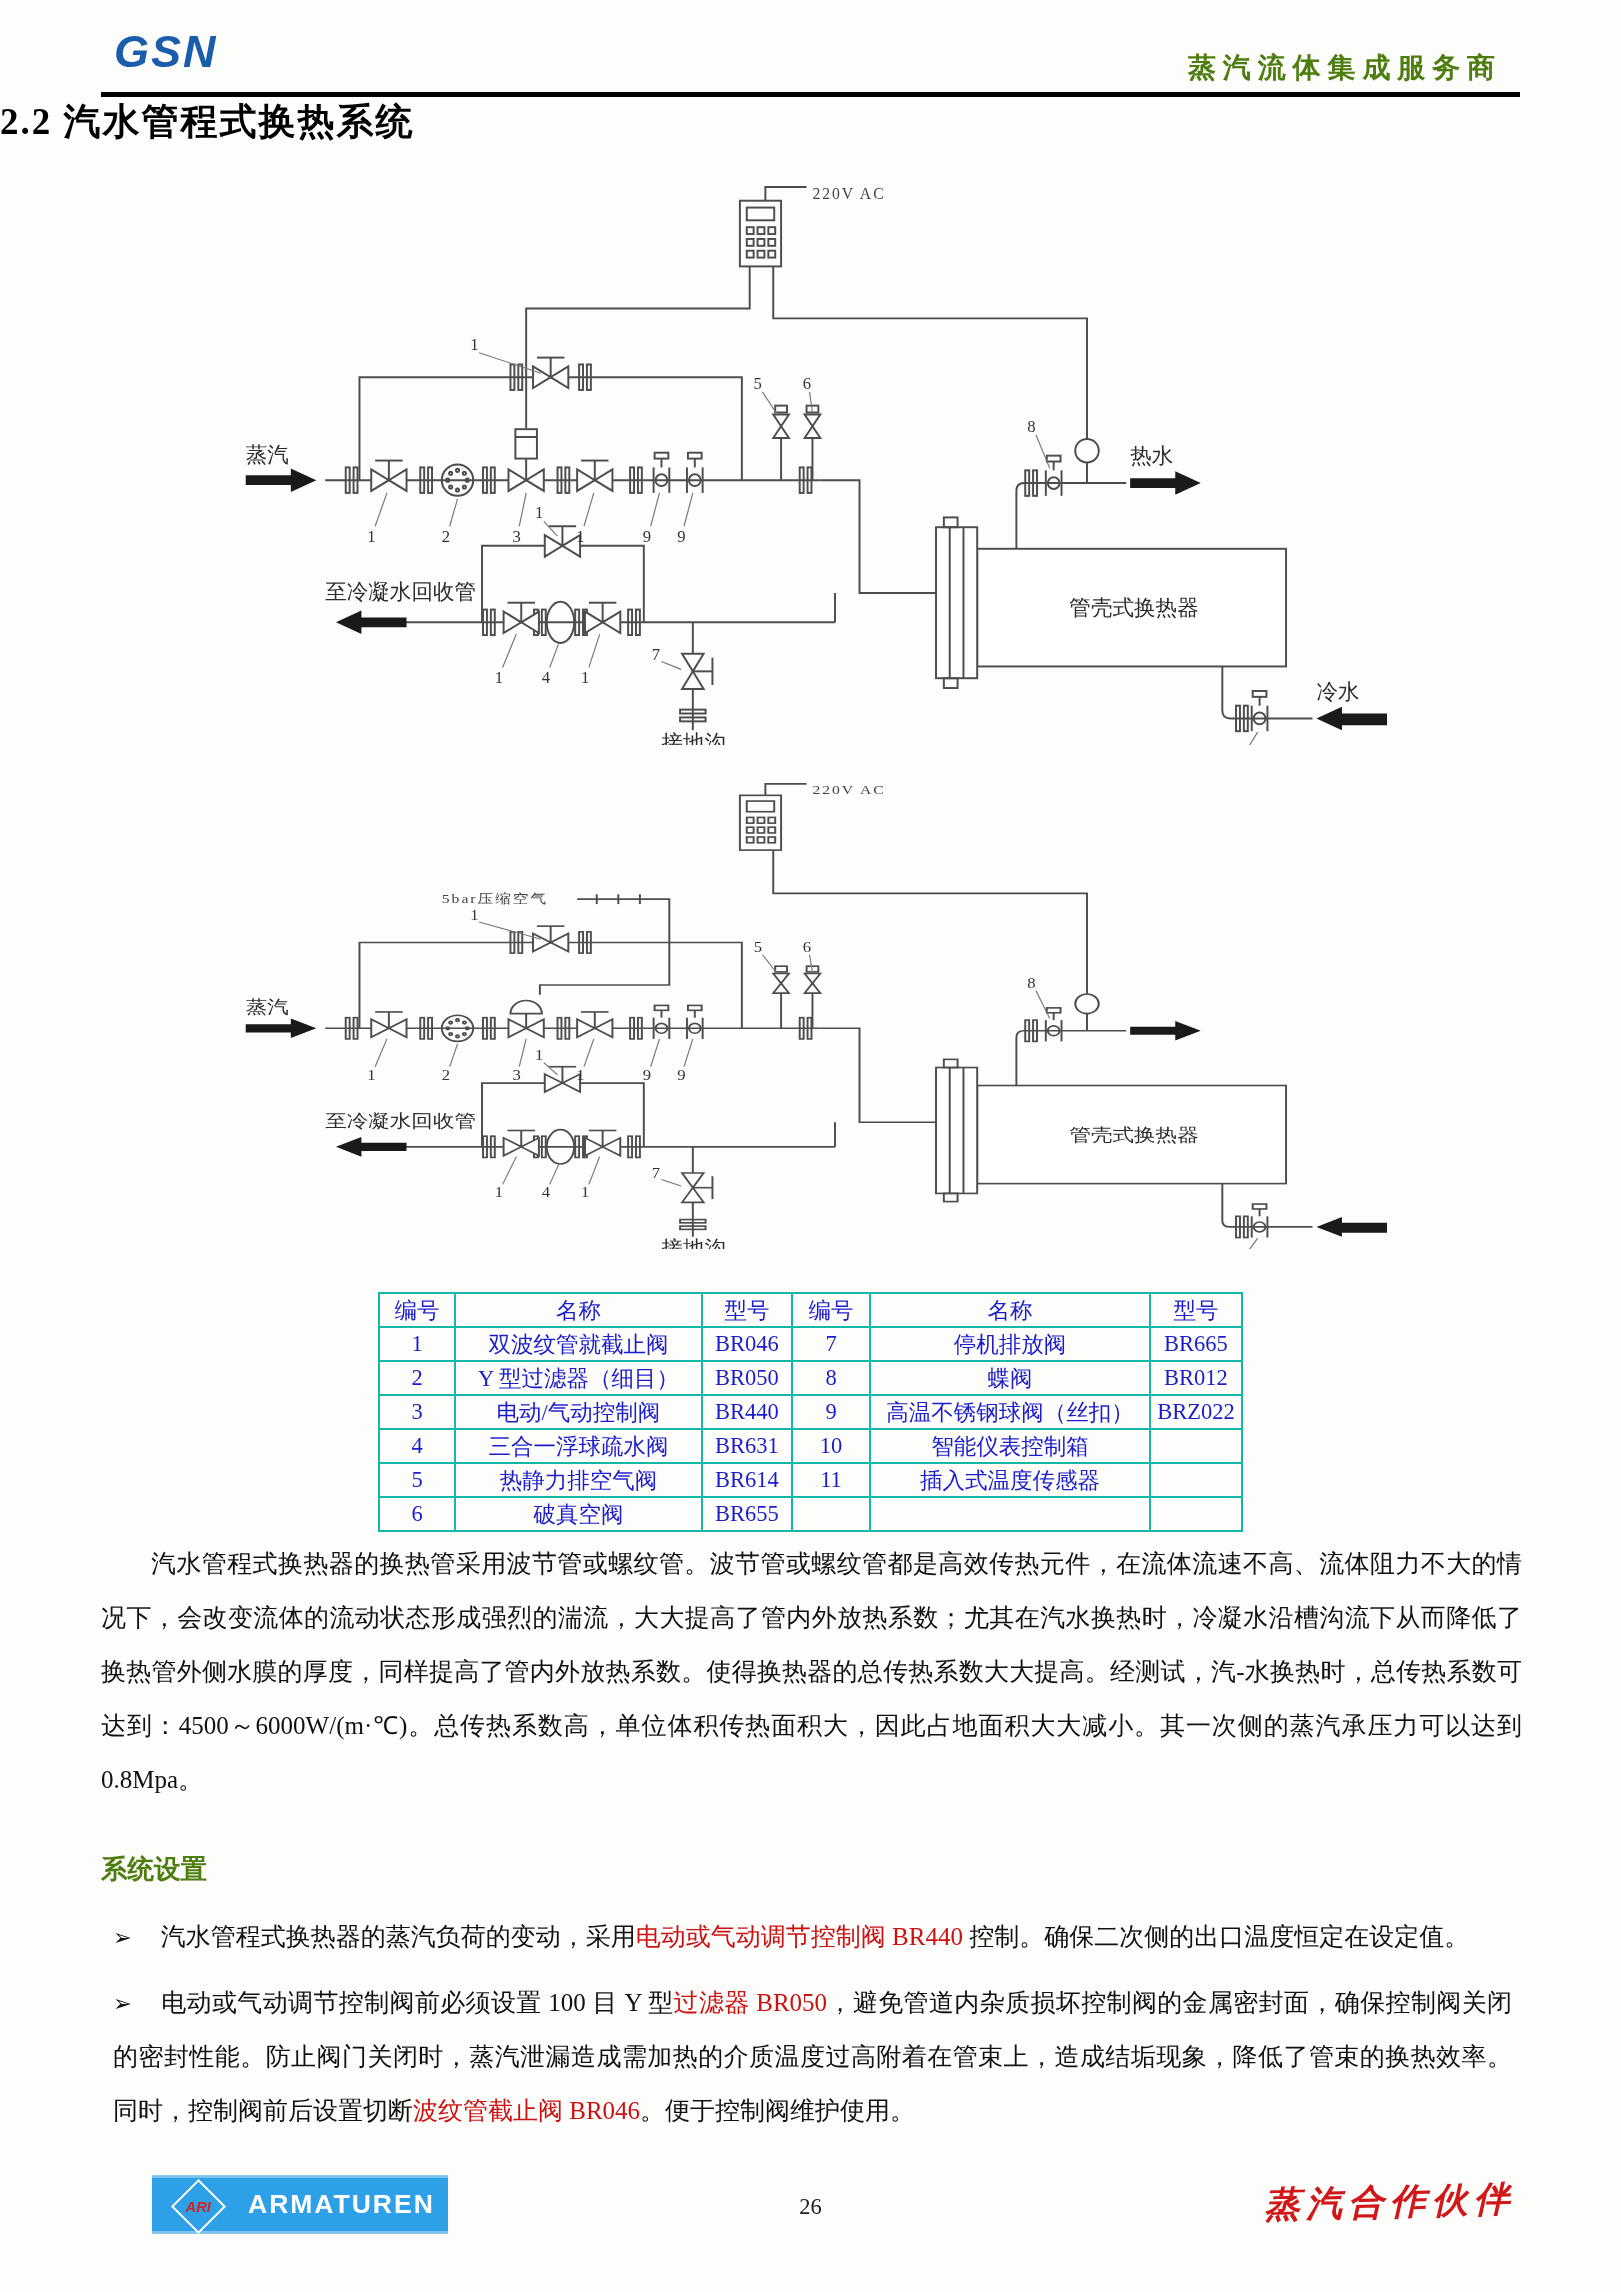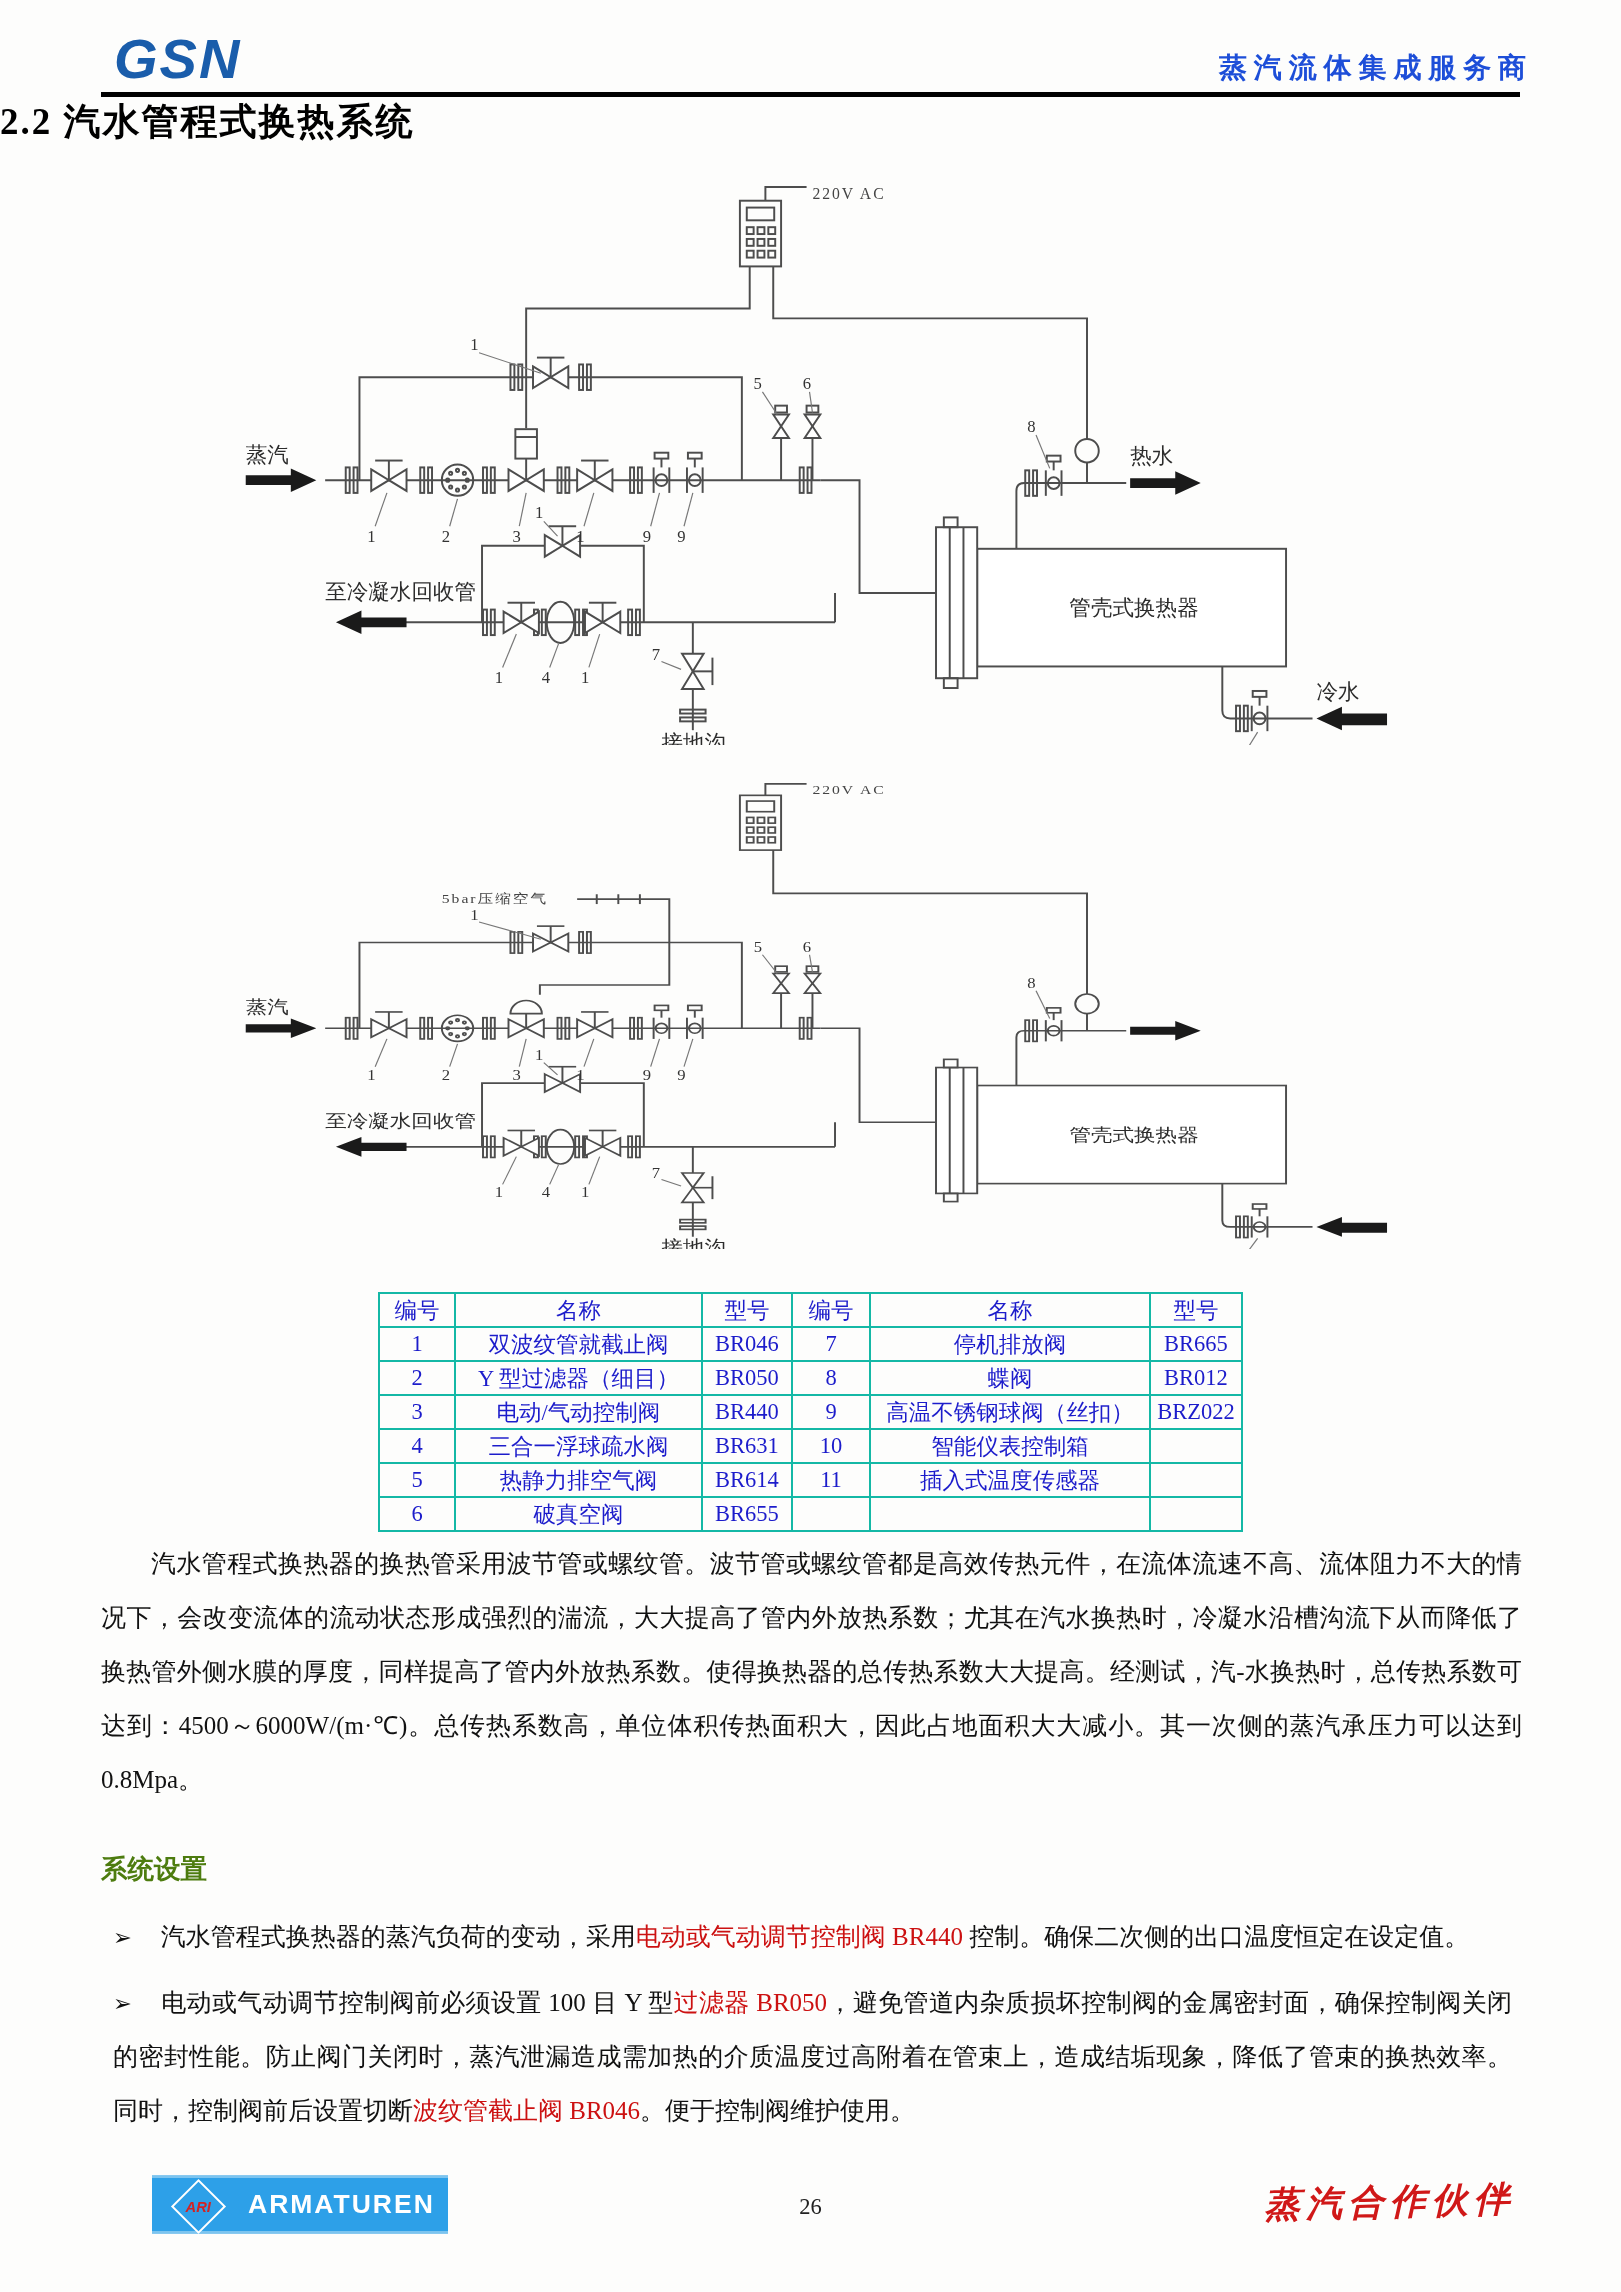--- a/index.html
+++ b/index.html
@@ -1,23 +1,23 @@
 <!DOCTYPE html>
 <html><head>
 <meta charset="utf-8">
 <style>
   html,body{margin:0;padding:0;background:#e8e8e8;}
   #page{position:relative;width:1621px;height:2293px;background:#fdfdfc;margin:0 auto;
         font-family:"Liberation Serif", serif;color:#111;overflow:hidden;}
 
   
   #gsn-logo{position:absolute;left:114px;top:25.5px;font-family:"Liberation Sans",sans-serif;
-            font-weight:bold;font-style:italic;font-size:56px;letter-spacing:2px;color:#1a5dab;}
-  #tagline{position:absolute;right:88px;top:49px;font-weight:bold;font-size:28px;
-           letter-spacing:6.9px;color:#1d4ed8;}
+            font-weight:bold;font-style:italic;font-size:45px;letter-spacing:2px;color:#1a5dab;}
+  #tagline{position:absolute;right:119px;top:49px;font-weight:bold;font-size:28px;
+           letter-spacing:6.9px;color:#4d7c0f;}
   #header-rule{position:absolute;left:101px;top:92px;width:1419px;height:4.9px;background:#000;}
 
   
   #doc-title{position:absolute;left:0;top:97px;width:100%;text-align:left;
              font-size:37px;font-weight:bold;letter-spacing:2px;color:#000;}
 
   
   .diag{position:absolute;left:232px;}
   .diag path,.diag line,.diag rect,.diag circle,.diag ellipse,.diag polyline
        {stroke:#4d4d4d;stroke-width:2;fill:none;}

